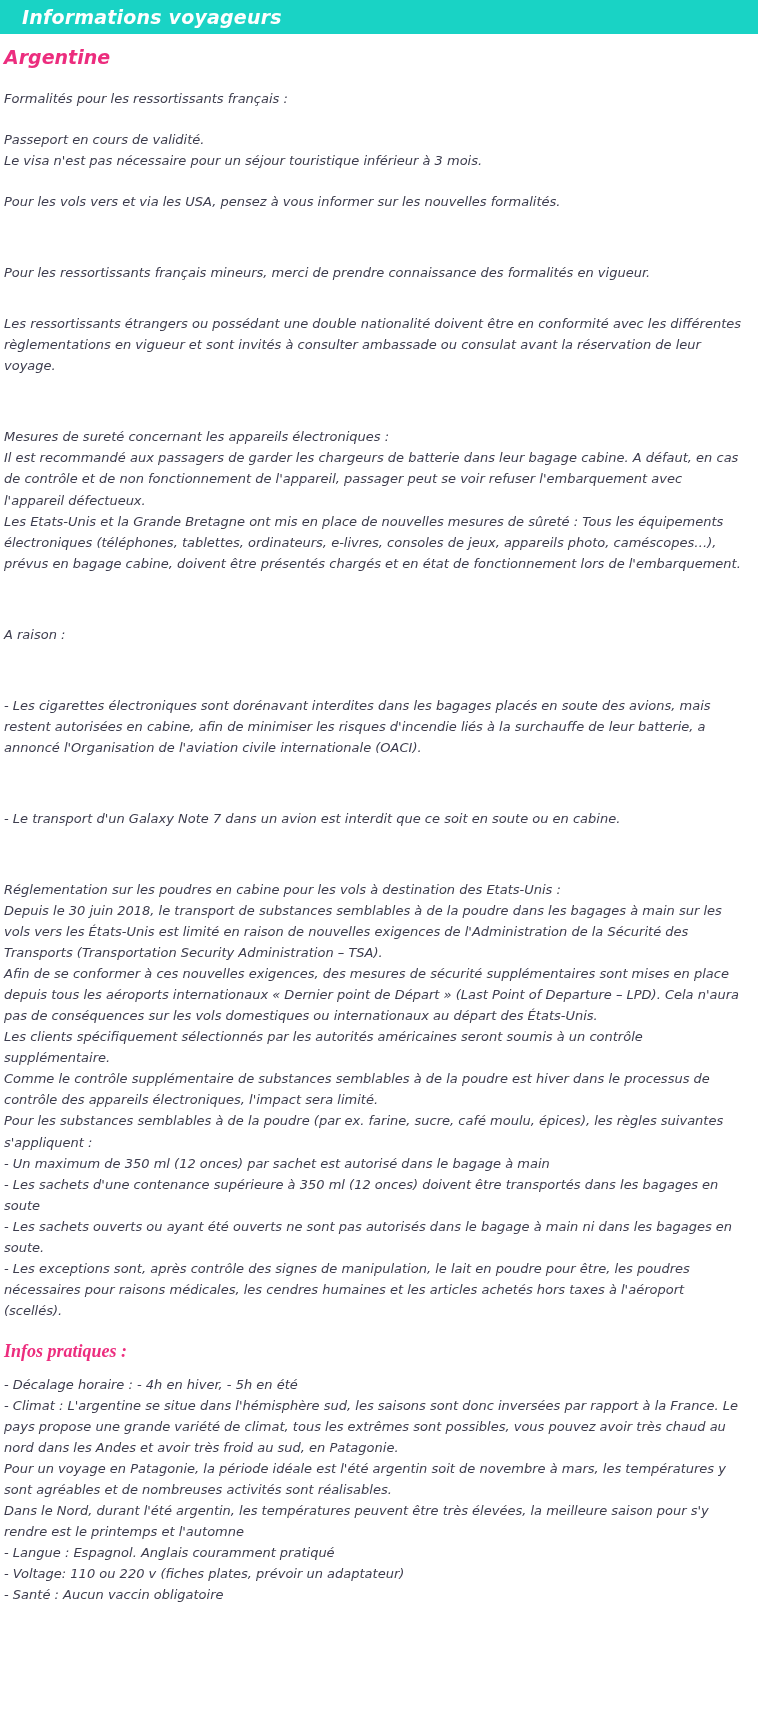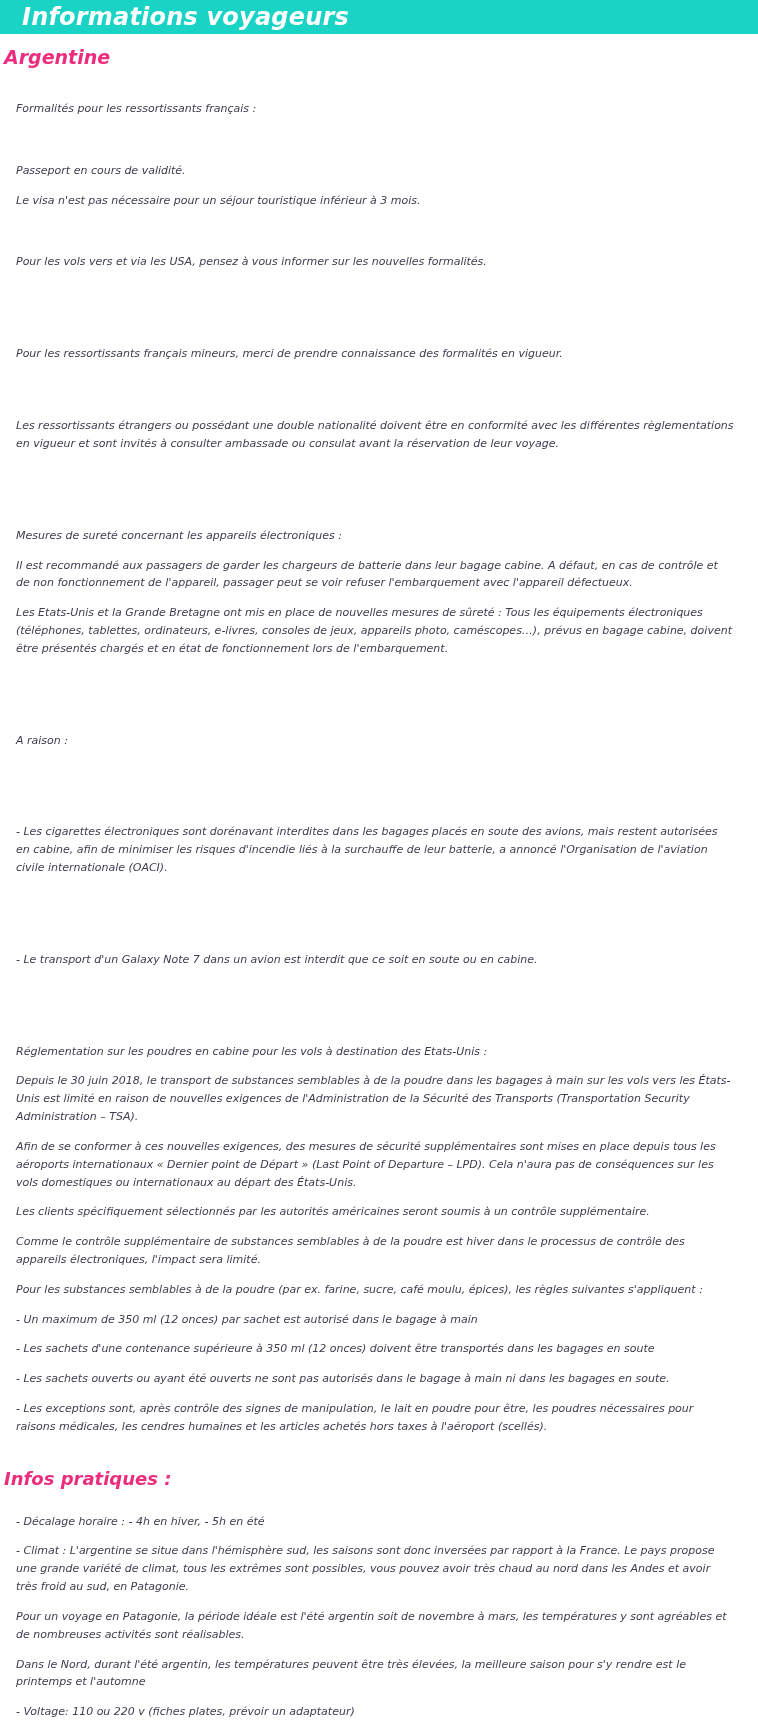--- a/index.html
+++ b/index.html
@@ -22,21 +22,21 @@
   .banner {
     background: #19d3c5;
     height: 34px;
     display: flex;
     align-items: center;
     padding-left: 22px;
     box-sizing: border-box;
   }
   .banner-title {
     color: #ffffff;
-    font-size: 24px;
+    font-size: 19px;
     font-style: italic;
     font-weight: bold;
     letter-spacing: 0.2px;
     font-family: "DejaVu Sans", sans-serif;
   }
   .content {
     padding: 0 12px 0 2px;
   }
   .country-title {
     color: #ec2d7e;
@@ -46,26 +46,27 @@
     margin: 12px 0 0 0;
     padding-left: 2px;
   }
   .section-title {
     color: #ec2d7e;
     font-size: 18px;
     font-style: italic;
     font-weight: bold;
     margin: 0;
     padding-left: 2px;
+    font-family: Liberation Serif, serif;
   }
   p.para {
-    font-size: 11px;
+    font-size: 13px;
     font-style: italic;
     line-height: 1.62;
-    margin: 12px;
+    margin: 0;
     padding-left: 2px;
     color: #3d3d4e;
   }
   .spacer-lg { height: 30px; }
   .spacer-md { height: 20px; }
   .spacer-sm { height: 12px; }
 </style>
 </head>
 <body>
 
@@ -140,17 +141,18 @@
     <div class="spacer-md"></div>
 
     <h2 class="section-title">Infos pratiques :</h2>
 
     <div class="spacer-sm"></div>
 
     <p class="para">- Décalage horaire : - 4h en hiver, - 5h en été</p>
     <p class="para">- Climat : L'argentine se situe dans l'hémisphère sud, les saisons sont donc inversées par rapport à la France. Le pays propose une grande variété de climat, tous les extrêmes sont possibles, vous pouvez avoir très chaud au nord dans les Andes et avoir très froid au sud, en Patagonie.</p>
     <p class="para">Pour un voyage en Patagonie, la période idéale est l'été argentin soit de novembre à mars, les températures y sont agréables et de nombreuses activités sont réalisables.</p>
     <p class="para">Dans le Nord, durant l'été argentin, les températures peuvent être très élevées, la meilleure saison pour s'y rendre est le printemps et l'automne</p>
+    <p class="para">- Langue : Espagnol. Anglais couramment pratiqué</p>
     <p class="para">- Voltage: 110 ou 220 v (fiches plates, prévoir un adaptateur)</p>
     <p class="para">- Santé : Aucun vaccin obligatoire</p>
 
   </div>
 </div>
 
 </body></html>

